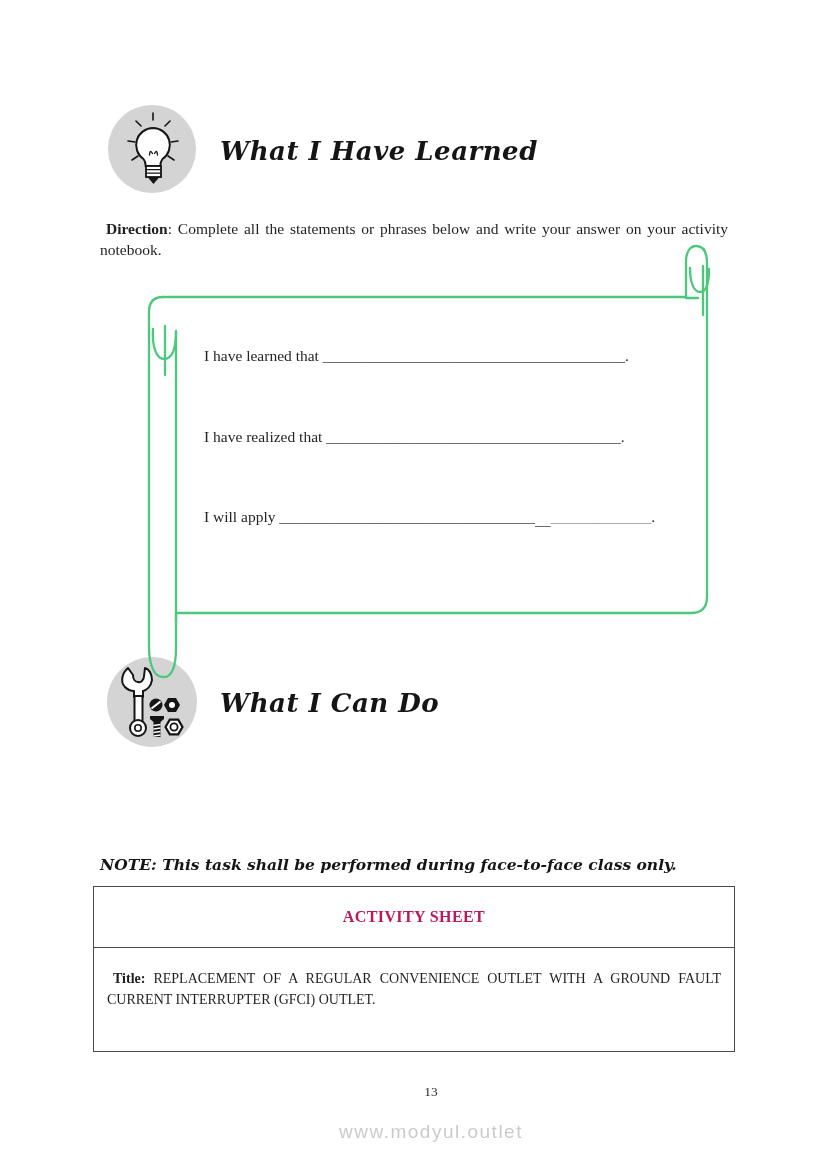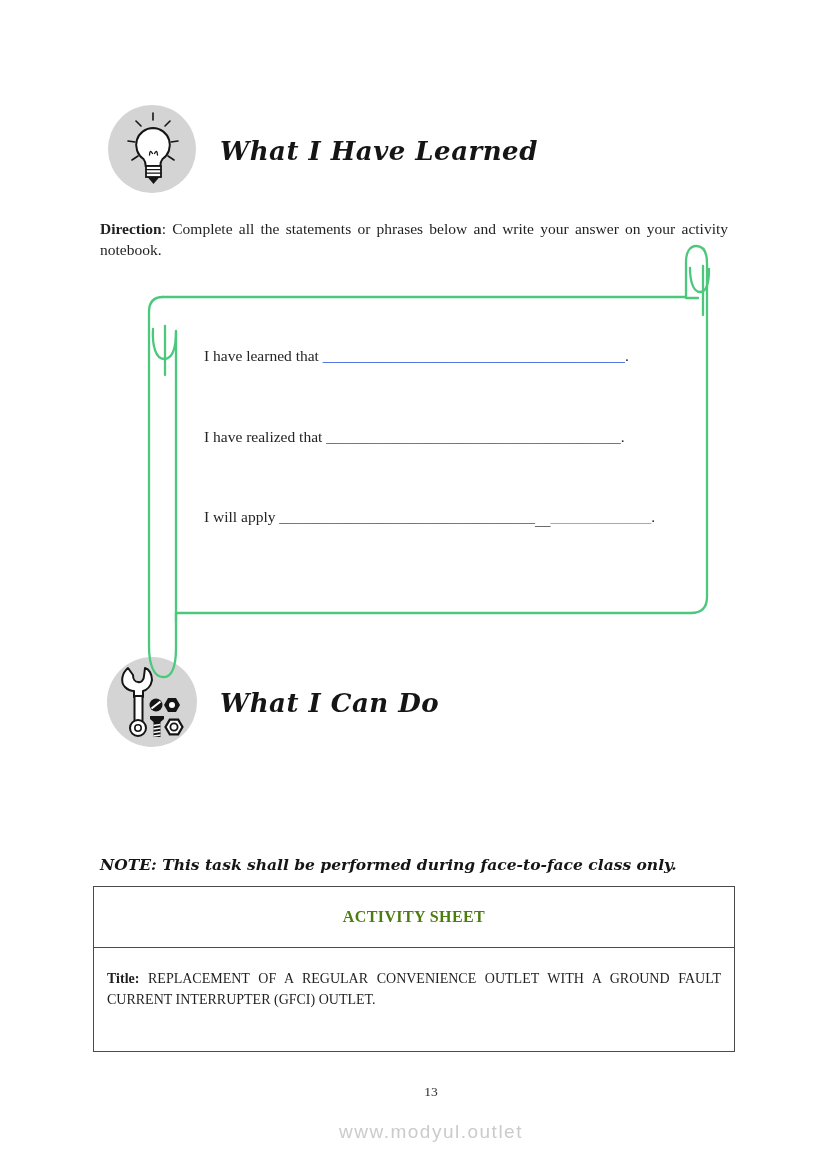--- a/index.html
+++ b/index.html
@@ -22,51 +22,51 @@
   .h-learned { left:220px; top:136px; }
   .h-cando  { left:220px; top:688px; }
 
   
   .para {
     position:absolute; left:100px; width:628px; font-size:15.5px;
     line-height:21px; text-align:justify; color:#1f1f1f; z-index:2;
   }
   .para-direction { top:218px; }
   .para-instructions { top:781px; }
-  .b { font-weight:bold; }
+  .b { font-weight:bold;margin-left:6px; }
   .note-line {
     position:absolute; left:100px; top:855px; width:640px;
     font-family:"DejaVu Serif", serif; font-weight:bold; font-style:italic;
     font-size:15.5px; color:#151515; z-index:2;
   }
 
   
   .scroll-svg { position:absolute; left:135px; top:235px; z-index:3; pointer-events:none; }
 
   
   .stmt {
     position:absolute; left:204px; font-size:15.5px; color:#242424;
     white-space:nowrap; z-index:4;
   }
   .stmt-1 { top:347px; }
   .stmt-2 { top:428px; }
   .stmt-3 { top:508px; }
-  .blank { color:#1d4ed8; letter-spacing:0; }
+  .blank { color:#404040; letter-spacing:0; }
   .blank-low { position:relative; top:2.5px; color:#3a3a3a; }
   .blank-faint { color:#8f8f8f; }
 
   
   .activity-table {
     position:absolute; left:93px; top:886px; width:642px; z-index:2;
     border:1.4px solid #4a4a4a; box-sizing:border-box;
   }
   .table-header-row {
     height:61px; border-bottom:1.4px solid #4a4a4a; box-sizing:border-box;
     display:flex; align-items:center; justify-content:center;
-    font-weight:bold; font-size:16px; letter-spacing:0.4px; color:#4d7c0f;
+    font-weight:bold; font-size:16px; letter-spacing:0.4px; color:#be185d;
   }
   .table-body-row {
     height:103px; box-sizing:border-box; padding:20px 13px 0 13px;
     font-size:14px; line-height:21px; text-align:justify; color:#1f1f1f;
   }
 
   
   .page-number {
     position:absolute; left:0; top:1084px; width:100%; text-align:center;
     font-size:13.5px; color:#2a2a2a; z-index:2;

